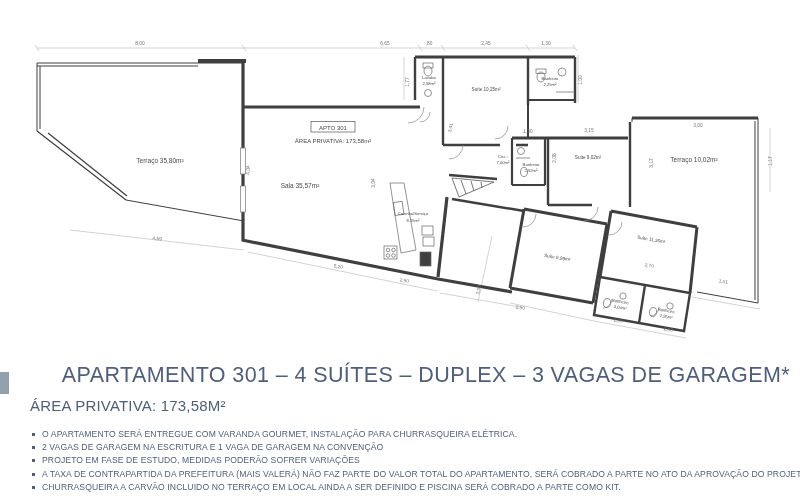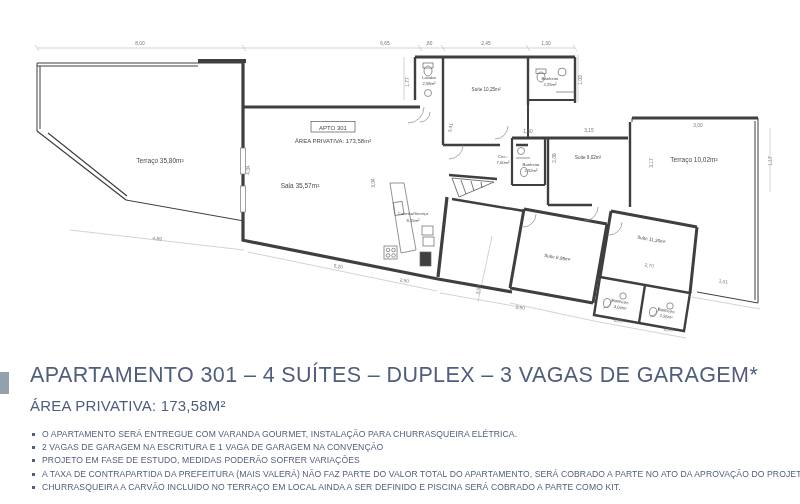--- a/index.html
+++ b/index.html
@@ -14,21 +14,21 @@
         font-family:"Liberation Sans",sans-serif;}
   .plan-wrap{position:absolute;left:0;top:0;width:800px;height:355px;}
   svg text{fill:var(--label);}
   .room-lbl{font-size:6.5px;}
   .room-lbl-sm{font-size:4.6px;}
   .room-lbl-xs{font-size:4.2px;}
   .dim-lbl{font-size:4.8px;fill:#777;}
   .apto-lbl{font-size:6px;}
   .accent-block{position:absolute;left:0;top:372px;width:9px;height:22px;background:var(--accent);}
   .title{position:absolute;left:30px;top:363px;width:760px;margin:0;
-         font-size:21.5px;font-weight:400;letter-spacing:0.4px;color:var(--heading);white-space:nowrap;}
+         font-size:21.5px;font-weight:400;letter-spacing:0.4px;color:var(--heading);white-space:nowrap;text-align:right;}
   .subtitle{position:absolute;left:30px;top:397px;margin:0;
          font-size:15px;font-weight:500;letter-spacing:0.2px;color:var(--heading);}
   .bullets{position:absolute;left:31px;top:428px;margin:0;padding:0;list-style:none;
          color:var(--heading);font-size:8.6px;letter-spacing:0.1px;}
   .bullets li{position:relative;padding-left:11px;line-height:13.2px;white-space:nowrap;}
   .bullets li::before{content:"";position:absolute;left:1px;top:5px;width:3px;height:3px;background:var(--heading);}
 </style>
 </head>
 <body>
 

